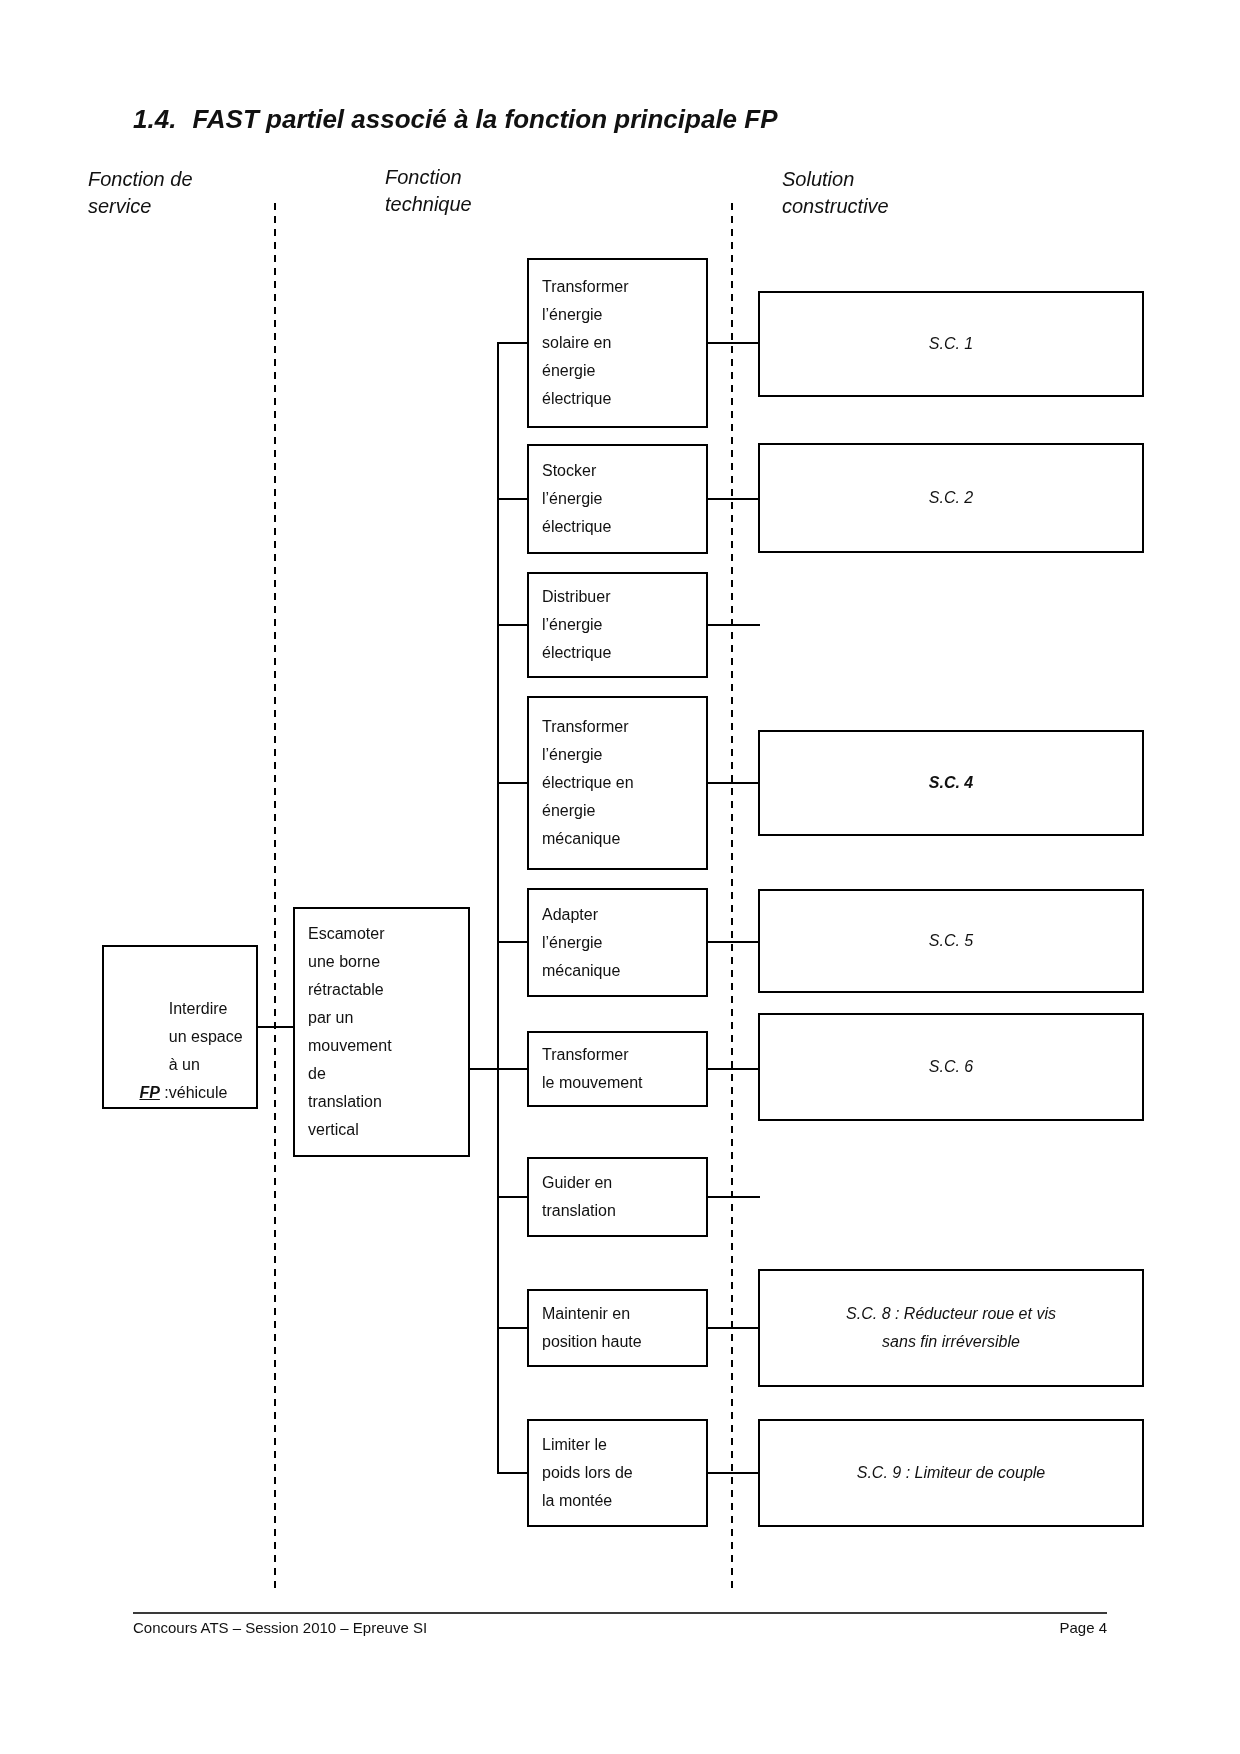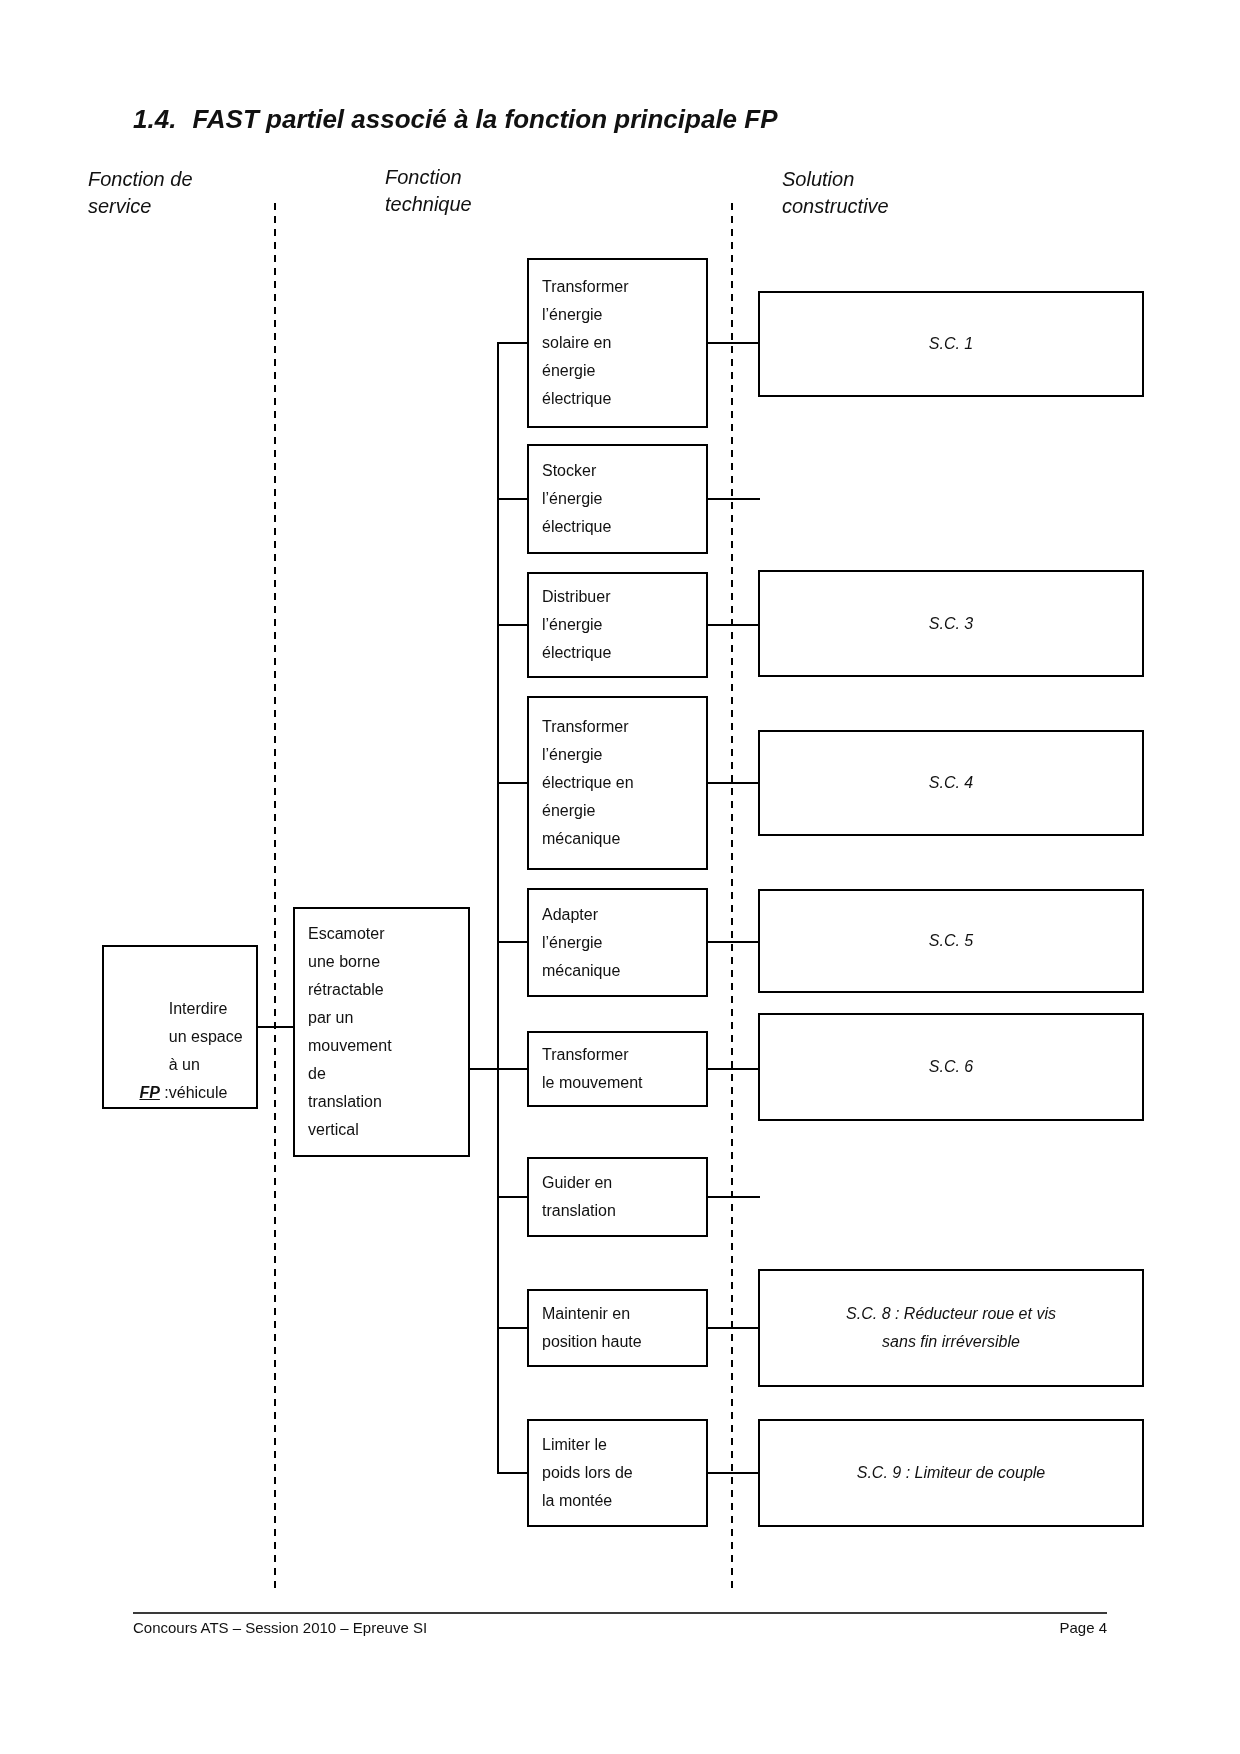--- a/index.html
+++ b/index.html
@@ -114,24 +114,24 @@
 la montée</div>
     </div>
   <div class="box tech" style="top:1289px;height:78px;">
       <div class="pre">Maintenir en
 position haute</div>
     </div>
 
   <div class="box sc" style="top:291px;height:106px;">
       <div class="pre">S.C. 1</div>
     </div>
-  <div class="box sc" style="top:570px;height:107px;">
-      <div class="pre">S.C. 3</div>
+  <div class="box sc" style="top:443px;height:110px;">
+      <div class="pre">S.C. 2</div>
     </div>
-  <div class="box sc" style="top:730px;height:106px;">
+  <div class="box sc" style="top:730px;height:106px;font-weight:bold;">
       <div class="pre">S.C. 4</div>
     </div>
   <div class="box sc" style="top:889px;height:104px;">
       <div class="pre">S.C. 5</div>
     </div>
   <div class="box sc" style="top:1013px;height:108px;">
       <div class="pre">S.C. 6</div>
     </div>
   <div class="box sc" style="top:1269px;height:118px;">
       <div class="pre">S.C. 8 : Réducteur roue et vis

